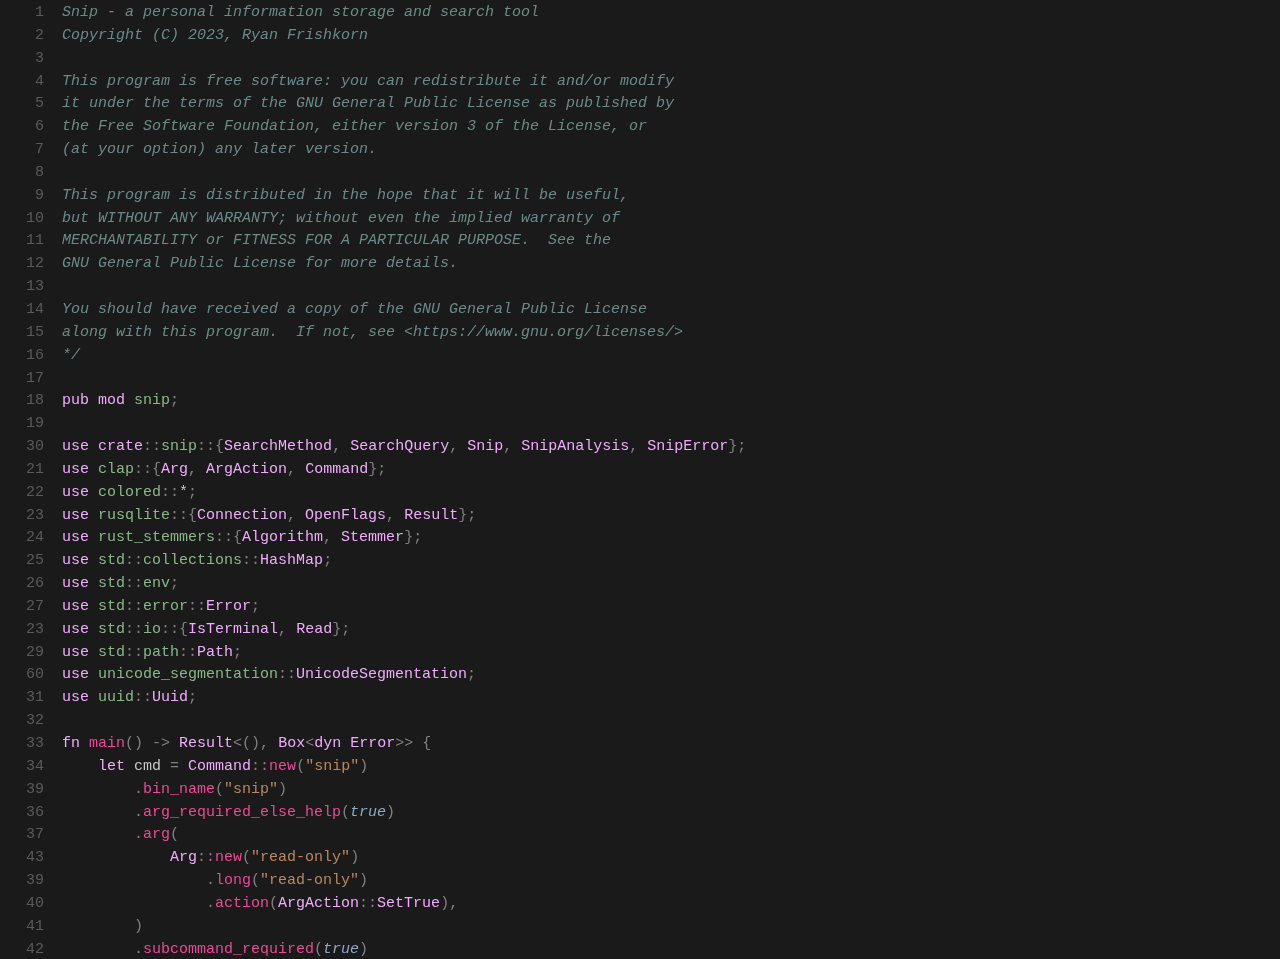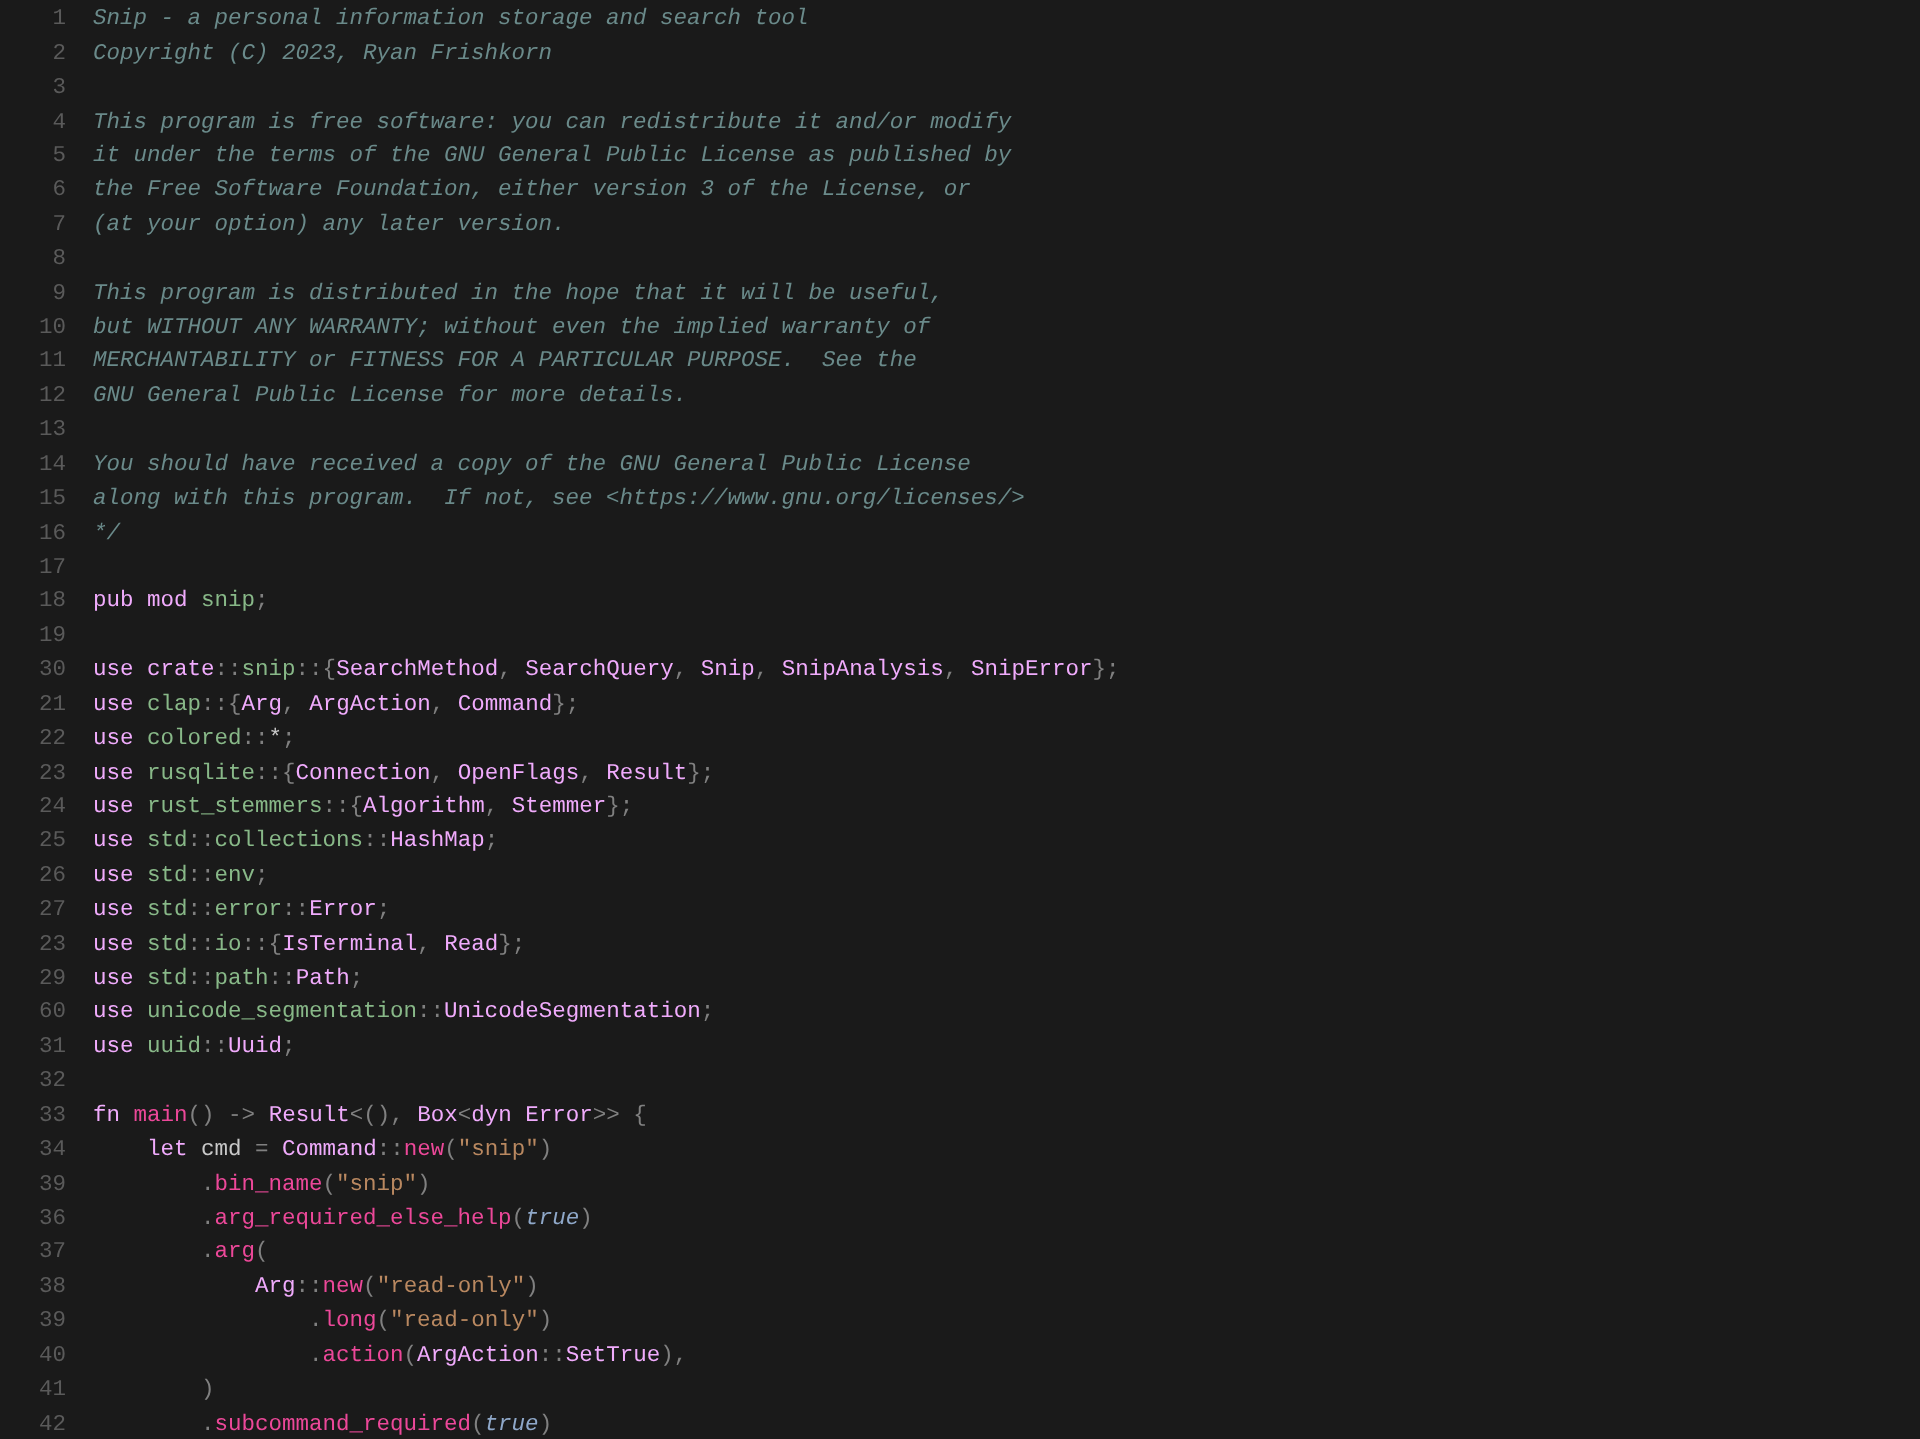--- a/index.html
+++ b/index.html
@@ -78,20 +78,20 @@
       <div class="line">23</div>
       <div class="line">29</div>
       <div class="line">60</div>
       <div class="line">31</div>
       <div class="line">32</div>
       <div class="line">33</div>
       <div class="line">34</div>
       <div class="line">39</div>
       <div class="line">36</div>
       <div class="line">37</div>
-      <div class="line">38</div>
+      <div class="line">43</div>
       <div class="line">39</div>
       <div class="line">40</div>
       <div class="line">41</div>
       <div class="line">42</div>
     </div>
   <div class="code"><div class="line"><span class="comment">Snip - a personal information storage and search tool</span></div><div class="line"><span class="comment">Copyright (C) 2023, Ryan Frishkorn</span></div><div class="line">&nbsp;</div><div class="line"><span class="comment">This program is free software: you can redistribute it and/or modify</span></div><div class="line"><span class="comment">it under the terms of the GNU General Public License as published by</span></div><div class="line"><span class="comment">the Free Software Foundation, either version 3 of the License, or</span></div><div class="line"><span class="comment">(at your option) any later version.</span></div><div class="line">&nbsp;</div><div class="line"><span class="comment">This program is distributed in the hope that it will be useful,</span></div><div class="line"><span class="comment">but WITHOUT ANY WARRANTY; without even the implied warranty of</span></div><div class="line"><span class="comment">MERCHANTABILITY or FITNESS FOR A PARTICULAR PURPOSE.  See the</span></div><div class="line"><span class="comment">GNU General Public License for more details.</span></div><div class="line">&nbsp;</div><div class="line"><span class="comment">You should have received a copy of the GNU General Public License</span></div><div class="line"><span class="comment">along with this program.  If not, see &lt;https://www.gnu.org/licenses/&gt;</span></div><div class="line"><span class="comment">*/</span></div><div class="line">&nbsp;</div><div class="line"><span class="keyword">pub</span><span class="ident"> </span><span class="keyword">mod</span><span class="ident"> </span><span class="module">snip</span><span class="punct">;</span></div><div class="line">&nbsp;</div><div class="line"><span class="keyword">use</span><span class="ident"> </span><span class="keyword">crate</span><span class="punct">::</span><span class="module">snip</span><span class="punct">::{</span><span class="type">SearchMethod</span><span class="punct">, </span><span class="type">SearchQuery</span><span class="punct">, </span><span class="type">Snip</span><span class="punct">, </span><span class="type">SnipAnalysis</span><span class="punct">, </span><span class="type">SnipError</span><span class="punct">};</span></div><div class="line"><span class="keyword">use</span><span class="ident"> </span><span class="module">clap</span><span class="punct">::{</span><span class="type">Arg</span><span class="punct">, </span><span class="type">ArgAction</span><span class="punct">, </span><span class="type">Command</span><span class="punct">};</span></div><div class="line"><span class="keyword">use</span><span class="ident"> </span><span class="module">colored</span><span class="punct">::</span><span class="star">*</span><span class="punct">;</span></div><div class="line"><span class="keyword">use</span><span class="ident"> </span><span class="module">rusqlite</span><span class="punct">::{</span><span class="type">Connection</span><span class="punct">, </span><span class="type">OpenFlags</span><span class="punct">, </span><span class="type">Result</span><span class="punct">};</span></div><div class="line"><span class="keyword">use</span><span class="ident"> </span><span class="module">rust_stemmers</span><span class="punct">::{</span><span class="type">Algorithm</span><span class="punct">, </span><span class="type">Stemmer</span><span class="punct">};</span></div><div class="line"><span class="keyword">use</span><span class="ident"> </span><span class="module">std</span><span class="punct">::</span><span class="module">collections</span><span class="punct">::</span><span class="type">HashMap</span><span class="punct">;</span></div><div class="line"><span class="keyword">use</span><span class="ident"> </span><span class="module">std</span><span class="punct">::</span><span class="module">env</span><span class="punct">;</span></div><div class="line"><span class="keyword">use</span><span class="ident"> </span><span class="module">std</span><span class="punct">::</span><span class="module">error</span><span class="punct">::</span><span class="type">Error</span><span class="punct">;</span></div><div class="line"><span class="keyword">use</span><span class="ident"> </span><span class="module">std</span><span class="punct">::</span><span class="module">io</span><span class="punct">::{</span><span class="type">IsTerminal</span><span class="punct">, </span><span class="type">Read</span><span class="punct">};</span></div><div class="line"><span class="keyword">use</span><span class="ident"> </span><span class="module">std</span><span class="punct">::</span><span class="module">path</span><span class="punct">::</span><span class="type">Path</span><span class="punct">;</span></div><div class="line"><span class="keyword">use</span><span class="ident"> </span><span class="module">unicode_segmentation</span><span class="punct">::</span><span class="type">UnicodeSegmentation</span><span class="punct">;</span></div><div class="line"><span class="keyword">use</span><span class="ident"> </span><span class="module">uuid</span><span class="punct">::</span><span class="type">Uuid</span><span class="punct">;</span></div><div class="line">&nbsp;</div><div class="line"><span class="keyword">fn</span><span class="ident"> </span><span class="func">main</span><span class="punct">() </span><span class="op">-&gt;</span><span class="ident"> </span><span class="type">Result</span><span class="punct">&lt;(), </span><span class="type">Box</span><span class="punct">&lt;</span><span class="keyword">dyn</span><span class="ident"> </span><span class="type">Error</span><span class="punct">&gt;&gt; {</span></div><div class="line"><span class="ident">    </span><span class="keyword">let</span><span class="ident"> cmd </span><span class="op">=</span><span class="ident"> </span><span class="type">Command</span><span class="punct">::</span><span class="func">new</span><span class="punct">(</span><span class="string">"snip"</span><span class="punct">)</span></div><div class="line"><span class="ident">        </span><span class="punct">.</span><span class="func">bin_name</span><span class="punct">(</span><span class="string">"snip"</span><span class="punct">)</span></div><div class="line"><span class="ident">        </span><span class="punct">.</span><span class="func">arg_required_else_help</span><span class="punct">(</span><span class="bool">true</span><span class="punct">)</span></div><div class="line"><span class="ident">        </span><span class="punct">.</span><span class="func">arg</span><span class="punct">(</span></div><div class="line"><span class="ident">            </span><span class="type">Arg</span><span class="punct">::</span><span class="func">new</span><span class="punct">(</span><span class="string">"read-only"</span><span class="punct">)</span></div><div class="line"><span class="ident">                </span><span class="punct">.</span><span class="func">long</span><span class="punct">(</span><span class="string">"read-only"</span><span class="punct">)</span></div><div class="line"><span class="ident">                </span><span class="punct">.</span><span class="func">action</span><span class="punct">(</span><span class="type">ArgAction</span><span class="punct">::</span><span class="type">SetTrue</span><span class="punct">),</span></div><div class="line"><span class="ident">        </span><span class="punct">)</span></div><div class="line"><span class="ident">        </span><span class="punct">.</span><span class="func">subcommand_required</span><span class="punct">(</span><span class="bool">true</span><span class="punct">)</span></div></div>
 </div>
 
 </body></html>

